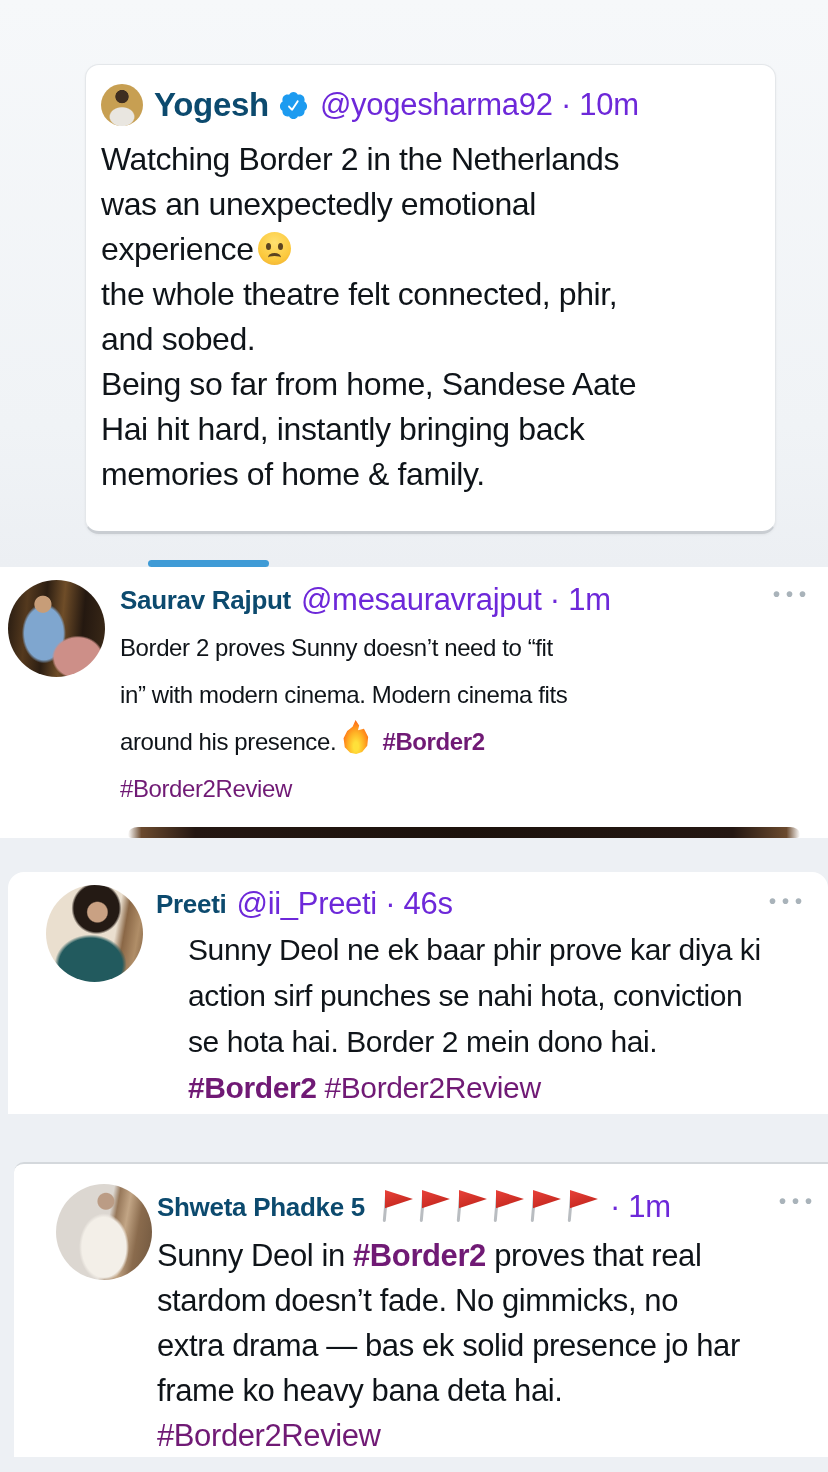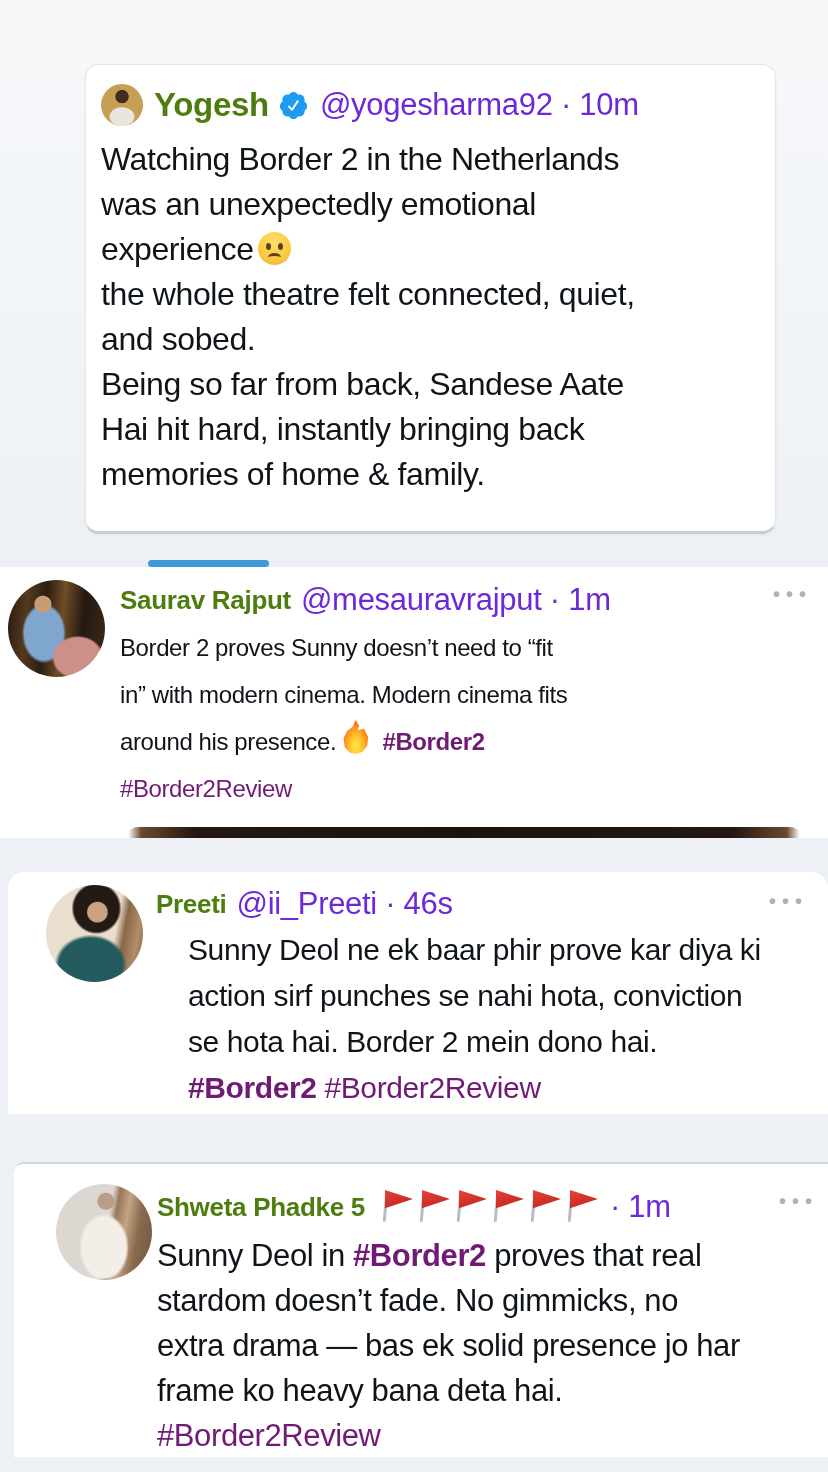--- a/index.html
+++ b/index.html
@@ -3,21 +3,21 @@
 <meta charset="utf-8">
 <style>
   html,body{margin:0;padding:0;}
   body{width:828px;height:1472px;font-family:"Liberation Sans",sans-serif;background:#edf0f4;}
   .screen{position:relative;width:828px;height:1472px;overflow:hidden;background:#edf0f4;}
   .top-area{position:absolute;left:0;top:0;width:828px;height:567px;
     background:linear-gradient(180deg,#f6f8fa 0%,#f0f3f6 75%,#eceff3 100%);}
 
   
   .avatar{border-radius:50%;flex:none;display:inline-block;}
-  .name{font-weight:700;color:#4d7c0f;letter-spacing:-0.3px;}
+  .name{font-weight:700;color:#0c4a6e;letter-spacing:-0.3px;}
   .meta{color:#6d28d9;letter-spacing:-0.3px;}
   .more{position:absolute;font-size:20px;letter-spacing:6px;color:#a9b3ba;font-weight:700;}
   .body{color:#0f1419;letter-spacing:-0.4px;}
   .t-line{white-space:nowrap;}
   .hashtag{color:#701a75;}
   .hashtag.bold{font-weight:700;}
   .header-row{display:flex;align-items:center;}
 
   
   .card1{position:absolute;left:85px;top:64px;width:691px;height:470px;background:#ffffff;
@@ -109,23 +109,23 @@
       <svg class="badge" viewBox="0 0 24 24">
         <path fill="#1d9bf0" d="M22.5 12.5c0-1.58-.875-2.95-2.148-3.6.154-.435.238-.905.238-1.4 0-2.21-1.71-4-3.818-4-.47 0-.92.084-1.336.25C14.818 2.415 13.51 1.5 12 1.5s-2.816.917-3.437 2.25c-.415-.165-.866-.25-1.336-.25-2.11 0-3.818 1.79-3.818 4 0 .494.083.964.237 1.4-1.272.65-2.147 2.018-2.147 3.6 0 1.495.782 2.798 1.942 3.486-.02.17-.032.34-.032.514 0 2.21 1.708 4 3.818 4 .47 0 .92-.086 1.335-.25.62 1.334 1.926 2.25 3.437 2.25 1.512 0 2.818-.916 3.437-2.25.415.163.865.248 1.336.248 2.108 0 3.818-1.79 3.818-4 0-.174-.012-.344-.033-.513 1.158-.687 1.943-1.99 1.943-3.484z"></path>
         <path fill="#ffffff" d="M15.884 9.166l-4.334 6.5c-.145.217-.382.334-.625.334-.143 0-.288-.04-.416-.126l-.115-.094-2.415-2.415c-.293-.293-.293-.768 0-1.06s.768-.294 1.06 0l1.77 1.767 3.825-5.74c.23-.345.696-.436 1.04-.207.346.23.44.696.21 1.04z"></path>
       </svg>
       <span class="meta">@yogesharma92 · 10m</span>
     </div>
     <div class="body">
         <div class="t-line"><span>Watching Border 2 in the Netherlands</span></div>
         <div class="t-line"><span>was an unexpectedly emotional</span></div>
         <div class="t-line"><span>experience</span><span class="emoji-worried"></span></div>
-        <div class="t-line"><span>the whole theatre felt connected, quiet,</span></div>
+        <div class="t-line"><span>the whole theatre felt connected, phir,</span></div>
         <div class="t-line"><span>and sobed.</span></div>
-        <div class="t-line"><span>Being so far from back, Sandese Aate</span></div>
+        <div class="t-line"><span>Being so far from home, Sandese Aate</span></div>
         <div class="t-line"><span>Hai hit hard, instantly bringing back</span></div>
         <div class="t-line"><span>memories of home &amp; family.</span></div>
       </div>
   </article>
 
   <div class="tab-indicator"></div>
 
   <article class="tweet tweet2">
     <span class="avatar av-saurav"></span>
     <span class="more">•••</span>

